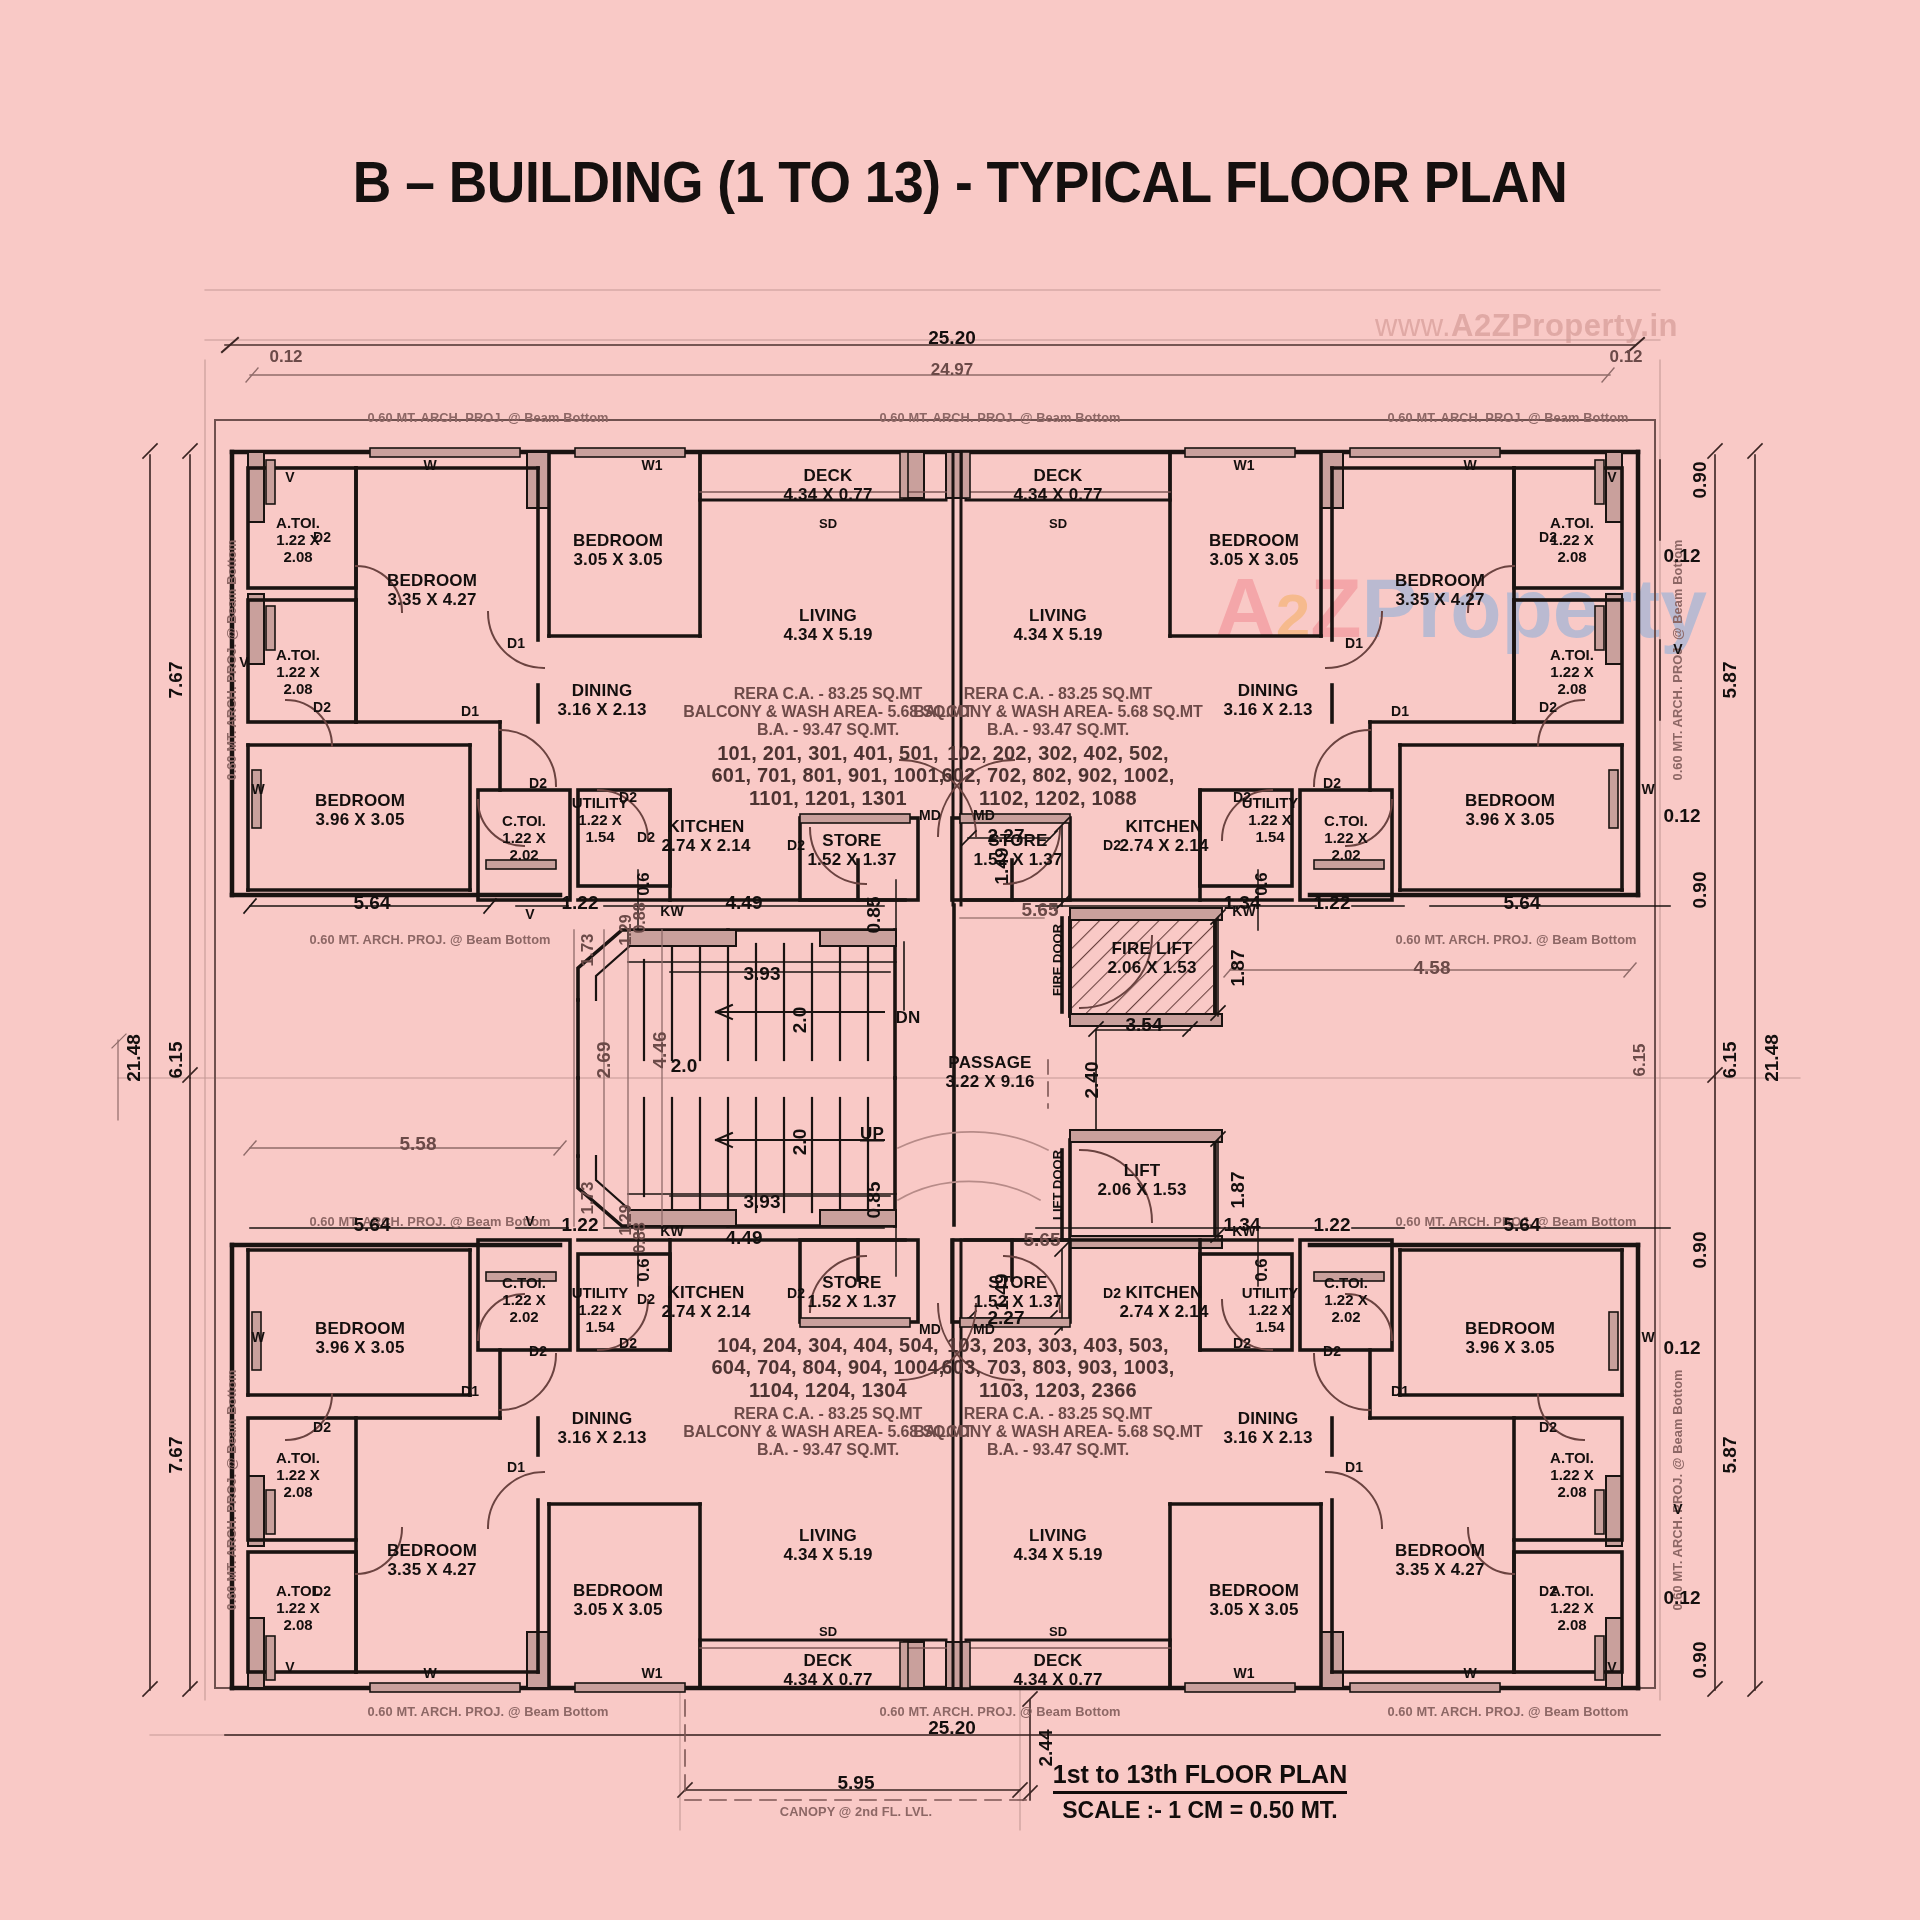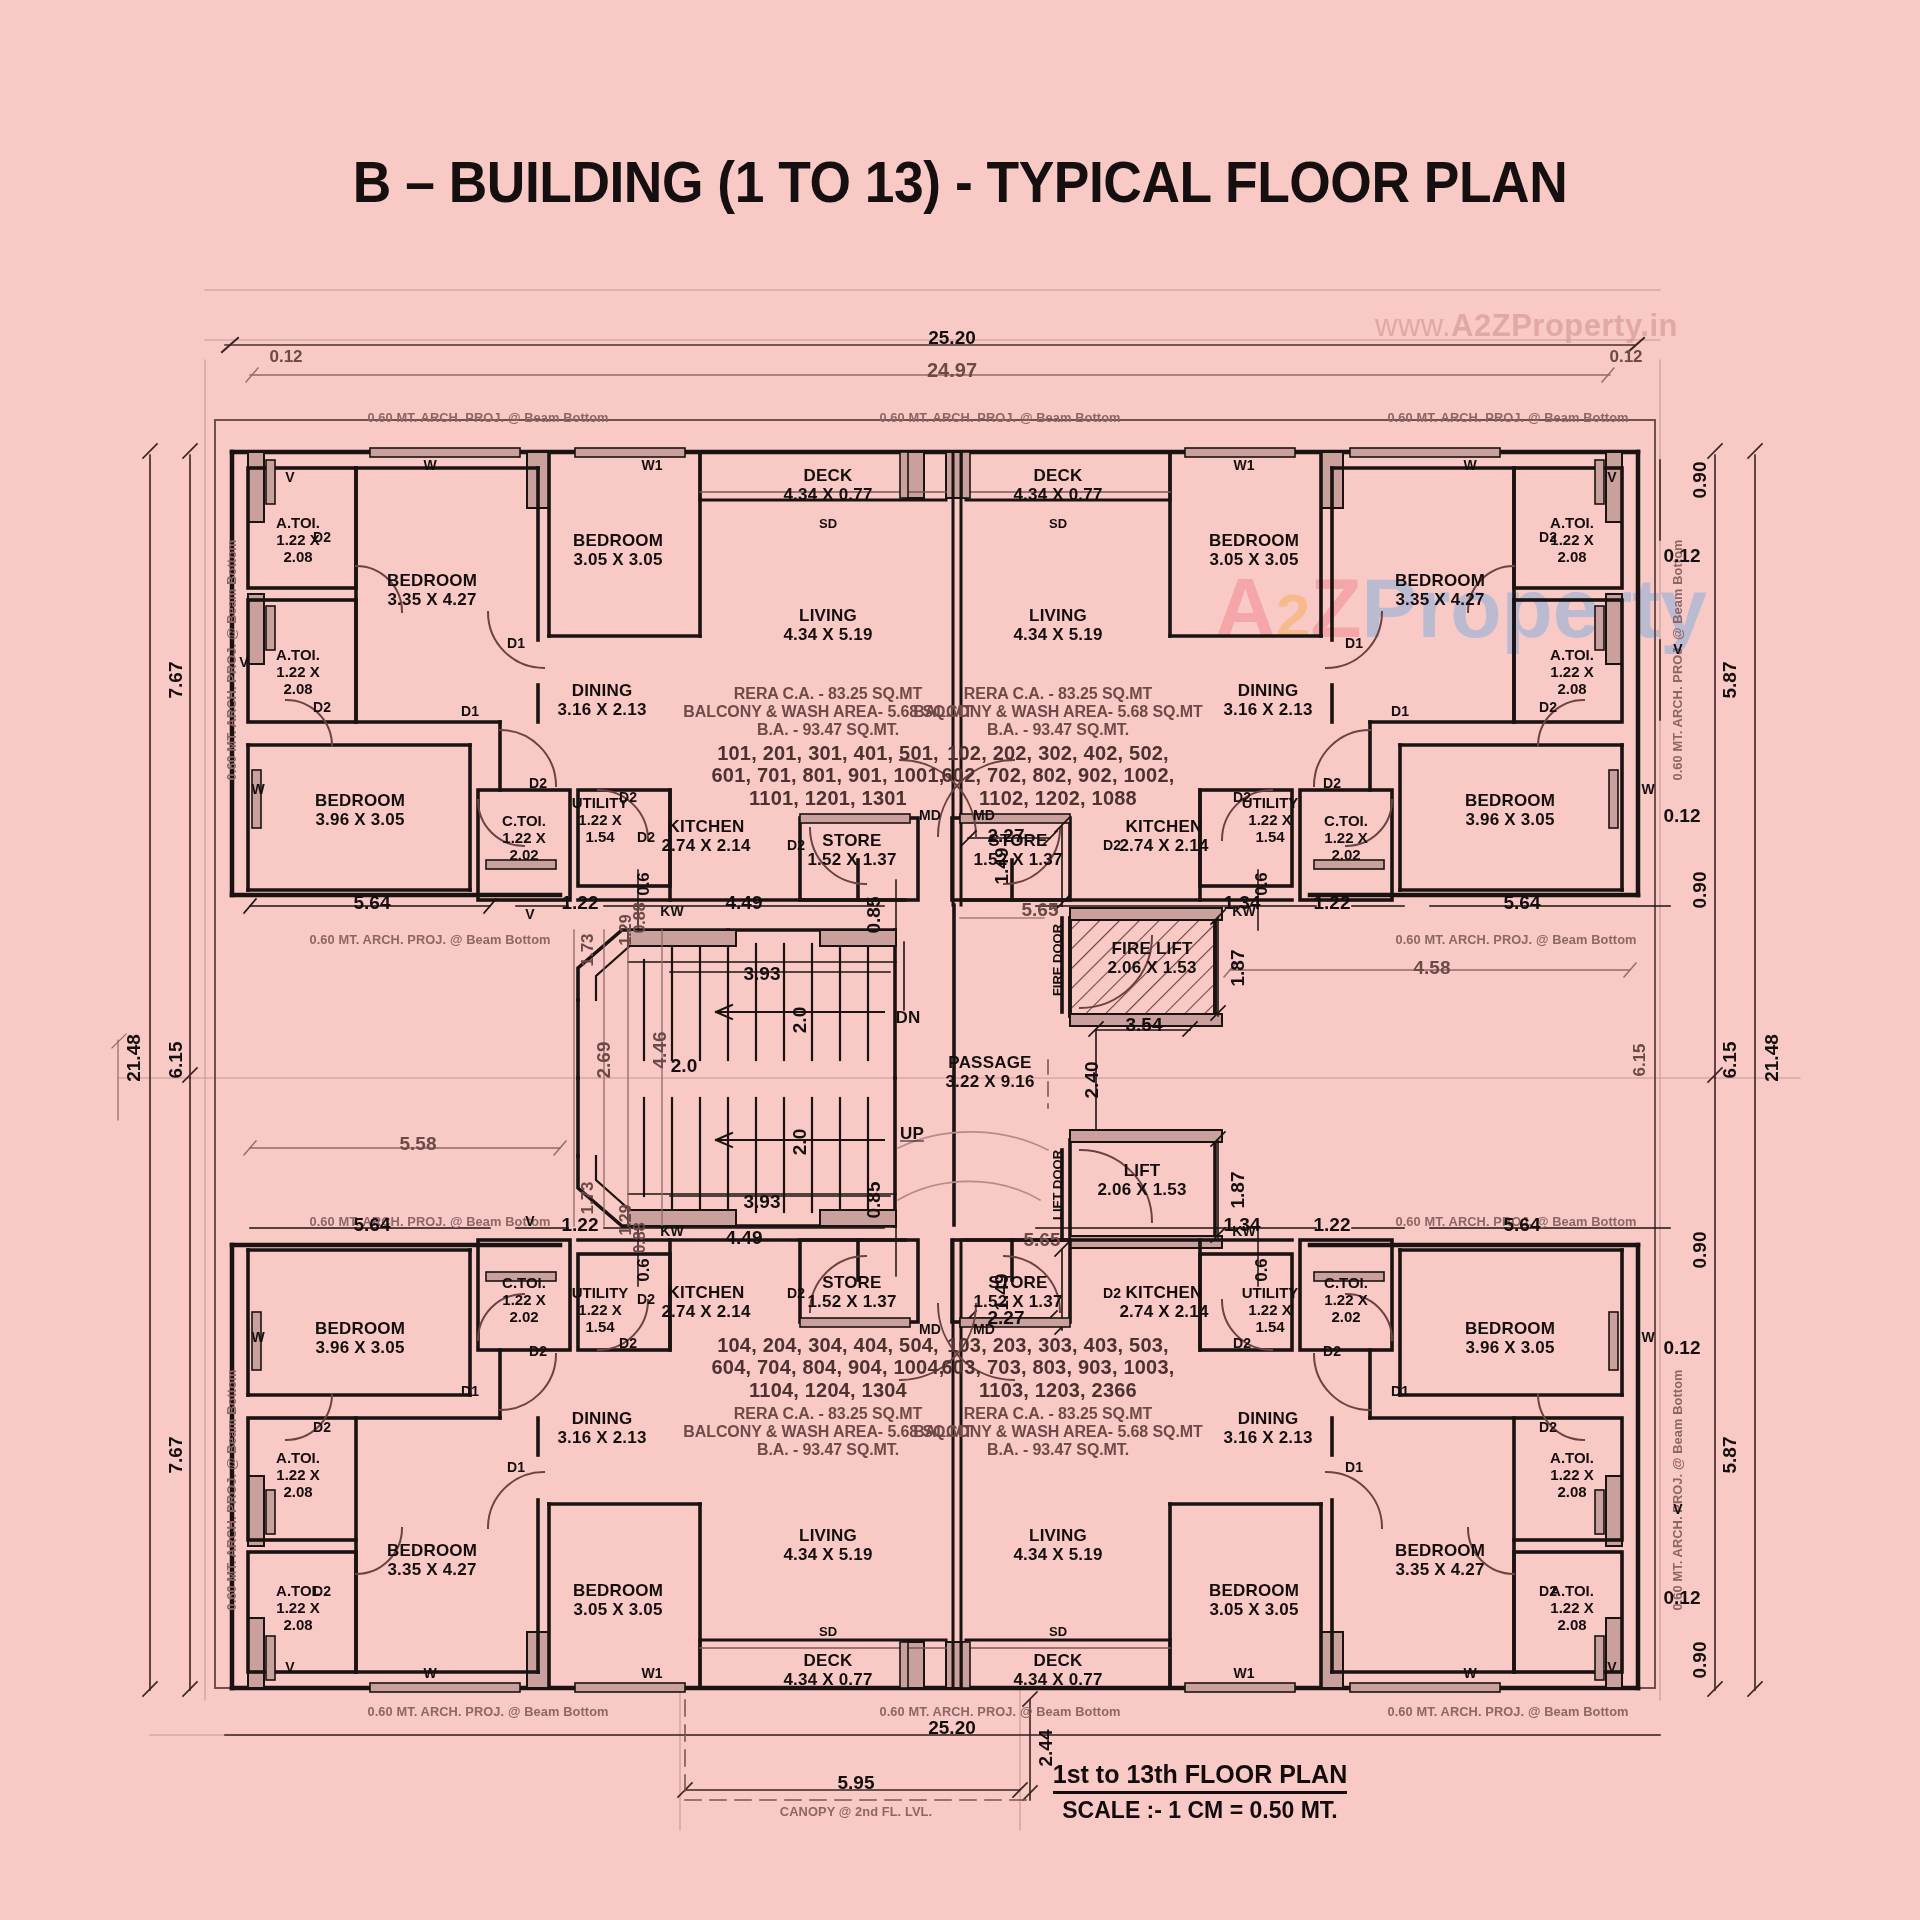--- a/index.html
+++ b/index.html
@@ -827,21 +827,21 @@
 
 <div class="lbl room" style="left:990px; top:1072px;">PASSAGE
 3.22 X 9.16</div>
 <div class="lbl room" style="left:1142px; top:1180px;">LIFT
 2.06 X 1.53</div>
 <div class="lbl room" style="left:1152px; top:958px;">FIRE LIFT
 2.06 X 1.53</div>
 <div class="lbl tiny" style="left:1058px; top:960px; transform:translate(-50%,-50%) rotate(-90deg);">FIRE DOOR</div>
 <div class="lbl tiny" style="left:1058px; top:1185px; transform:translate(-50%,-50%) rotate(-90deg);">LIFT DOOR</div>
 <div class="lbl room" style="left:908px; top:1018px;">DN</div>
-<div class="lbl room" style="left:912px; top:1134px;text-decoration:underline;">UP</div>
+<div class="lbl room" style="left:872px; top:1134px;text-decoration:underline;">UP</div>
 
 <div class="lbl door" style="left:290px; top:478px;">V</div>
 <div class="lbl door" style="left:430px; top:466px;">W</div>
 <div class="lbl door" style="left:652px; top:466px;">W1</div>
 <div class="lbl door" style="left:1244px; top:466px;">W1</div>
 <div class="lbl door" style="left:1470px; top:466px;">W</div>
 <div class="lbl door" style="left:1612px; top:478px;">V</div>
 <div class="lbl door" style="left:258px; top:790px;">W</div>
 <div class="lbl door" style="left:1648px; top:790px;">W</div>
 <div class="lbl door" style="left:244px; top:663px;">V</div>
@@ -891,21 +891,21 @@
 <div class="lbl door" style="left:1332px; top:1352px;">D2</div>
 <div class="lbl door" style="left:1242px; top:1344px;">D2</div>
 <div class="lbl door" style="left:1112px; top:1294px;">D2</div>
 <div class="lbl door" style="left:930px; top:1330px;">MD</div>
 <div class="lbl door" style="left:984px; top:1330px;">MD</div>
 <div class="lbl door" style="left:672px; top:1232px;">KW</div>
 <div class="lbl door" style="left:1244px; top:1232px;">KW</div>
 <div class="lbl door" style="left:530px; top:1222px;">V</div>
 
 <div class="lbl dim" style="left:952px; top:338px;">25.20</div>
-<div class="lbl dim faint" style="left:952px; top:370px; font-size:20px;">24.97</div>
+<div class="lbl dim faint" style="left:952px; top:370px; font-size:17px;">24.97</div>
 <div class="lbl dim faint" style="left:286px; top:357px; font-size:17px;">0.12</div>
 <div class="lbl dim faint" style="left:1626px; top:357px; font-size:17px;">0.12</div>
 <div class="lbl dim" style="left:952px; top:1728px;">25.20</div>
 <div class="lbl dim" style="left:856px; top:1783px;">5.95</div>
 <div class="lbl arch" style="left:856px; top:1812px;">CANOPY @ 2nd FL. LVL.</div>
 <div class="lbl dim" style="left:1046px; top:1748px; transform:translate(-50%,-50%) rotate(-90deg);">2.44</div>
 
 <div class="lbl dim" style="left:134px; top:1058px; transform:translate(-50%,-50%) rotate(-90deg);">21.48</div>
 <div class="lbl dim" style="left:176px; top:1060px; transform:translate(-50%,-50%) rotate(-90deg);">6.15</div>
 <div class="lbl dim" style="left:176px; top:680px; transform:translate(-50%,-50%) rotate(-90deg);">7.67</div>

